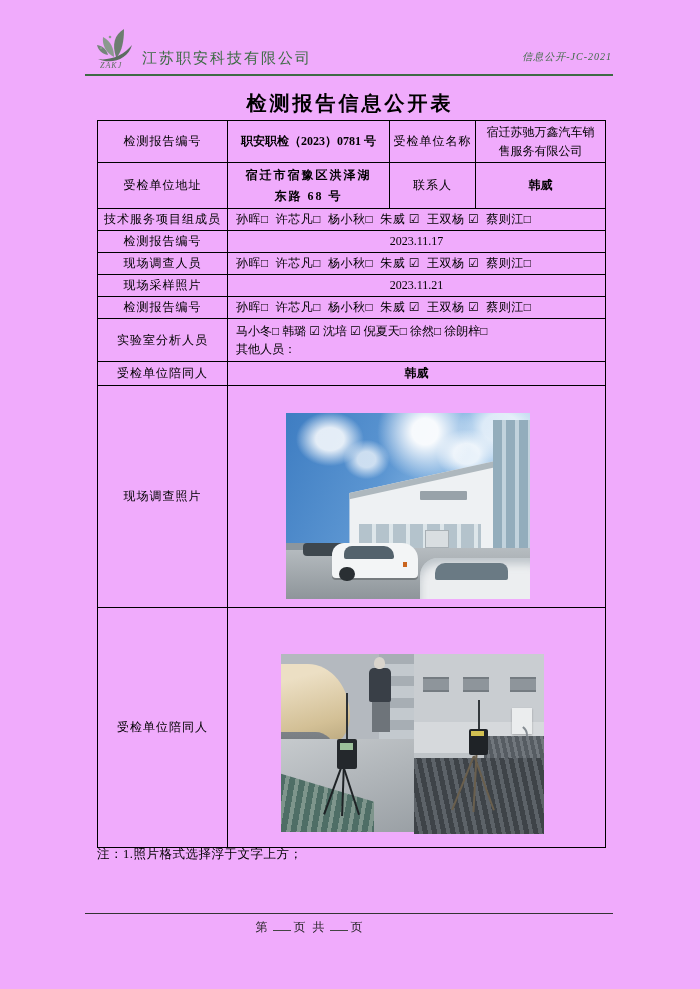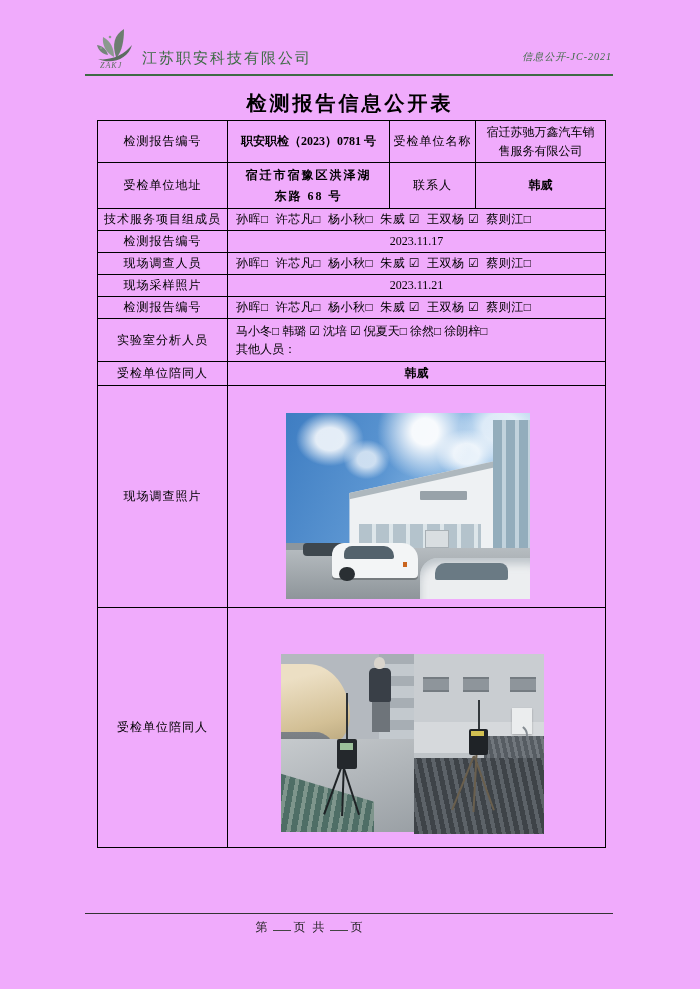--- a/index.html
+++ b/index.html
@@ -266,19 +266,20 @@
             <div class="p2b-leg l2"></div>
             <div class="p2b-leg l3"></div>
             <div class="p2b-device"></div>
           </div>
         </div>
       </td>
     </tr>
   </tbody>
     </table>
 
+  <div class="note">注：1.照片格式选择浮于文字上方；</div>
 
   <div class="footer-rule"></div>
   <div class="footer-text">
     <span>第</span><span class="blank"></span><span>页 共</span><span class="blank"></span><span>页</span>
   </div>
 
 </div>
 
 </body></html>

